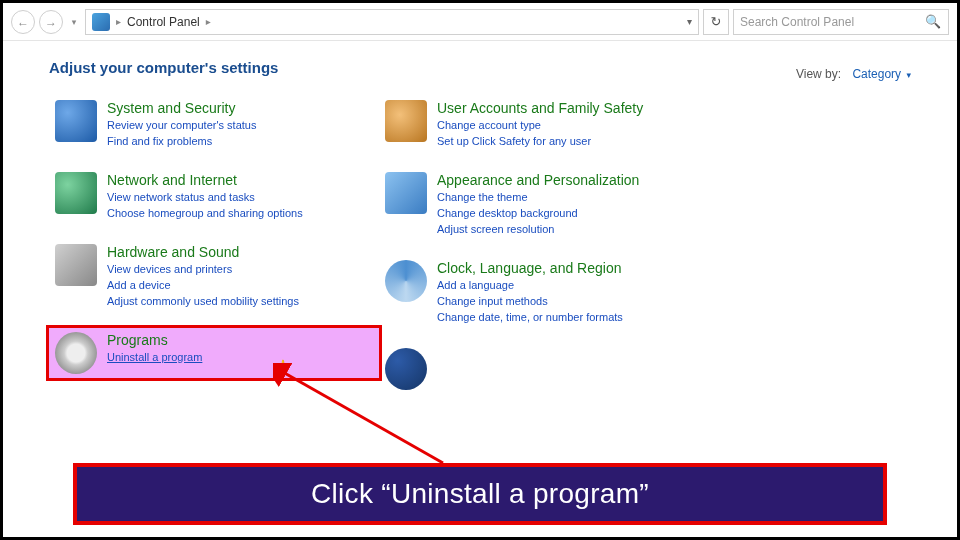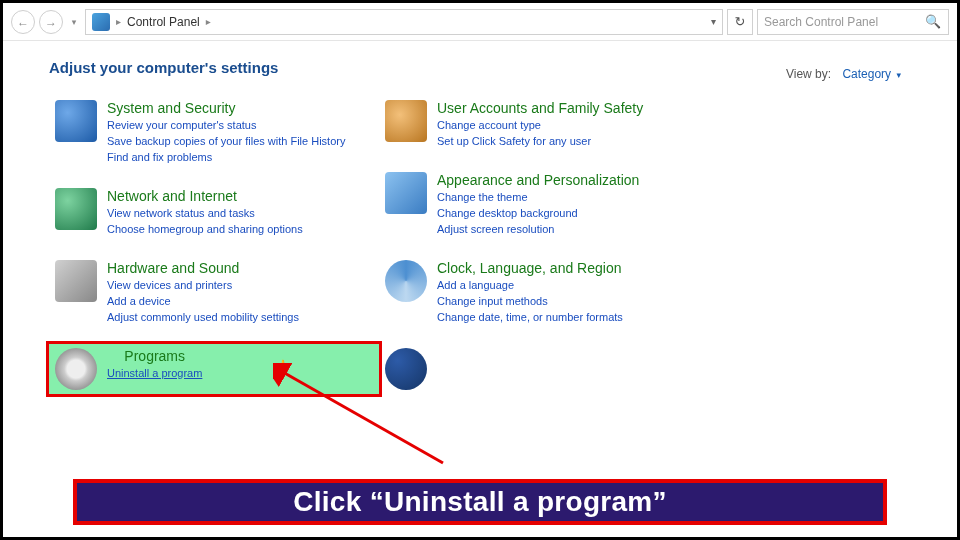--- a/index.html
+++ b/index.html
@@ -59,21 +59,21 @@
     color: #666; font-size: 10px;
   }
   .refresh-btn {
     width: 26px; height: 26px;
     border: 1px solid #d0d0d0;
     background: #fff;
     display: flex; align-items: center; justify-content: center;
     font-size: 13px; color: #555;
   }
   .search-box {
-    width: 192px; height: 26px;
+    width: 216px; height: 26px;
     border: 1px solid #d0d0d0;
     display: flex; align-items: center;
     padding: 0 6px;
     color: #999;
     font-size: 12px;
   }
   .search-box .mag {
     margin-left: auto; color: #888; font-size: 13px;
   }
   
@@ -81,45 +81,44 @@
     padding: 18px 40px 20px 46px;
   }
   .heading {
     color: #1a4d8f;
     font-size: 15px;
     font-weight: 700;
     margin-bottom: 20px;
   }
   .viewby {
     position: absolute;
-    right: 56px;
+    right: 46px;
     top: 64px;
     font-size: 12px;
     color: #555;
     margin-left: 26px;
   }
   .viewby .link { color: #1a5fb4; margin-left: 8px; }
   .viewby .caret { color: #1a5fb4; font-size: 9px; margin-left: 2px; }
 
   .grid {
     display: flex;
     margin-top: 8px;
   }
   .col { width: 330px; display: flex; flex-direction: column; gap: 14px; }
   .category {
     display: flex;
     gap: 10px;
     align-items: flex-start;
     padding: 4px 6px;
   }
   .category.highlight {
-    background: #86efac;
+    background: #f0abfc;
     outline: 3px solid #e50000;
     outline-offset: 0;
-    text-align: center;
   }
   .cat-icon {
     width: 42px; height: 42px;
     flex-shrink: 0;
     border-radius: 4px;
     display: flex; align-items: center; justify-content: center;
     font-size: 22px;
   }
   .cat-body { display: flex; flex-direction: column; }
   .cat-title {
@@ -163,29 +162,29 @@
     top: 360px;
     pointer-events: none;
   }
 
   
   .caption {
     position: absolute;
     left: 70px;
     right: 70px;
     bottom: 12px;
-    height: 46px;
+    height: 62px;
     background: #2c1a6e;
     border: 4px solid #e50000;
     display: flex;
     align-items: center;
     justify-content: center;
     color: #fff;
     font-size: 28px;
-    font-weight: 700;
+    font-weight: 400;
     letter-spacing: 0.3px;
   }
 </style>
 </head>
 <body>
 
 <div class="toolbar">
   <div class="nav-btn">←</div>
   <div class="nav-btn">→</div>
   <div class="dropdown-tiny">▾</div>
@@ -216,21 +215,20 @@
 
   <div class="grid">
 
     <div class="col">
 
       <div class="category">
         <div class="cat-icon i-shield"></div>
         <div class="cat-body">
           <a class="cat-title">System and Security</a>
           <a class="cat-link">Review your computer's status</a>
-          <a class="cat-link">Save backup copies of your files with File History</a>
           <a class="cat-link">Find and fix problems</a>
         </div>
       </div>
 
       <div class="category">
         <div class="cat-icon i-globe"></div>
         <div class="cat-body">
           <a class="cat-title">Network and Internet</a>
           <a class="cat-link">View network status and tasks</a>
           <a class="cat-link">Choose homegroup and sharing options</a>

